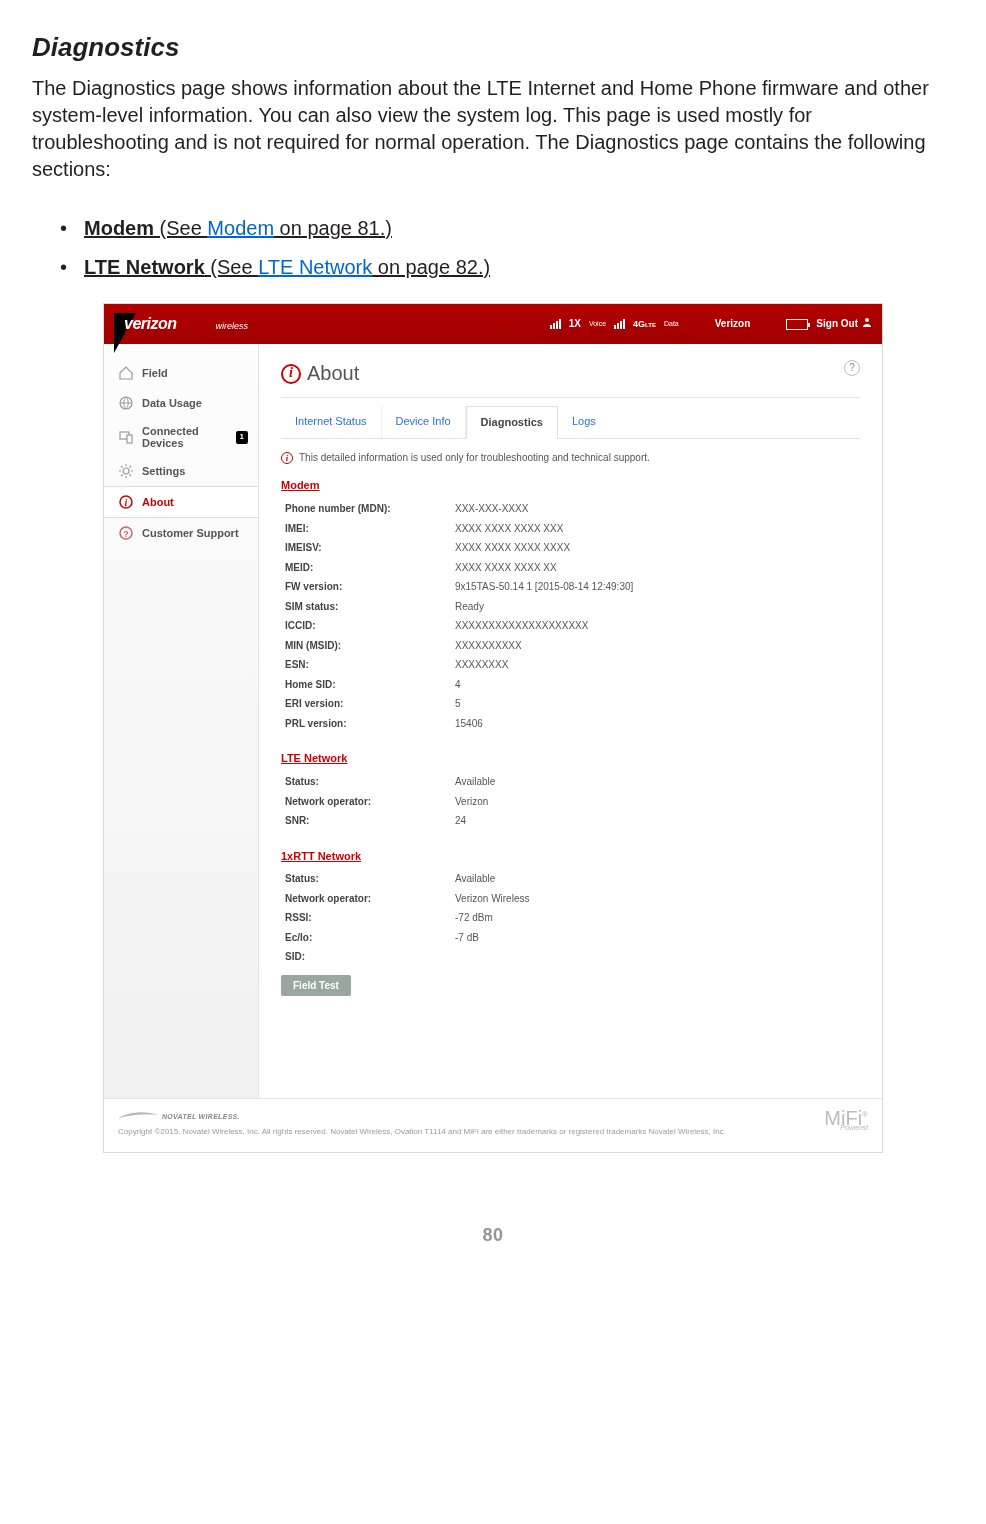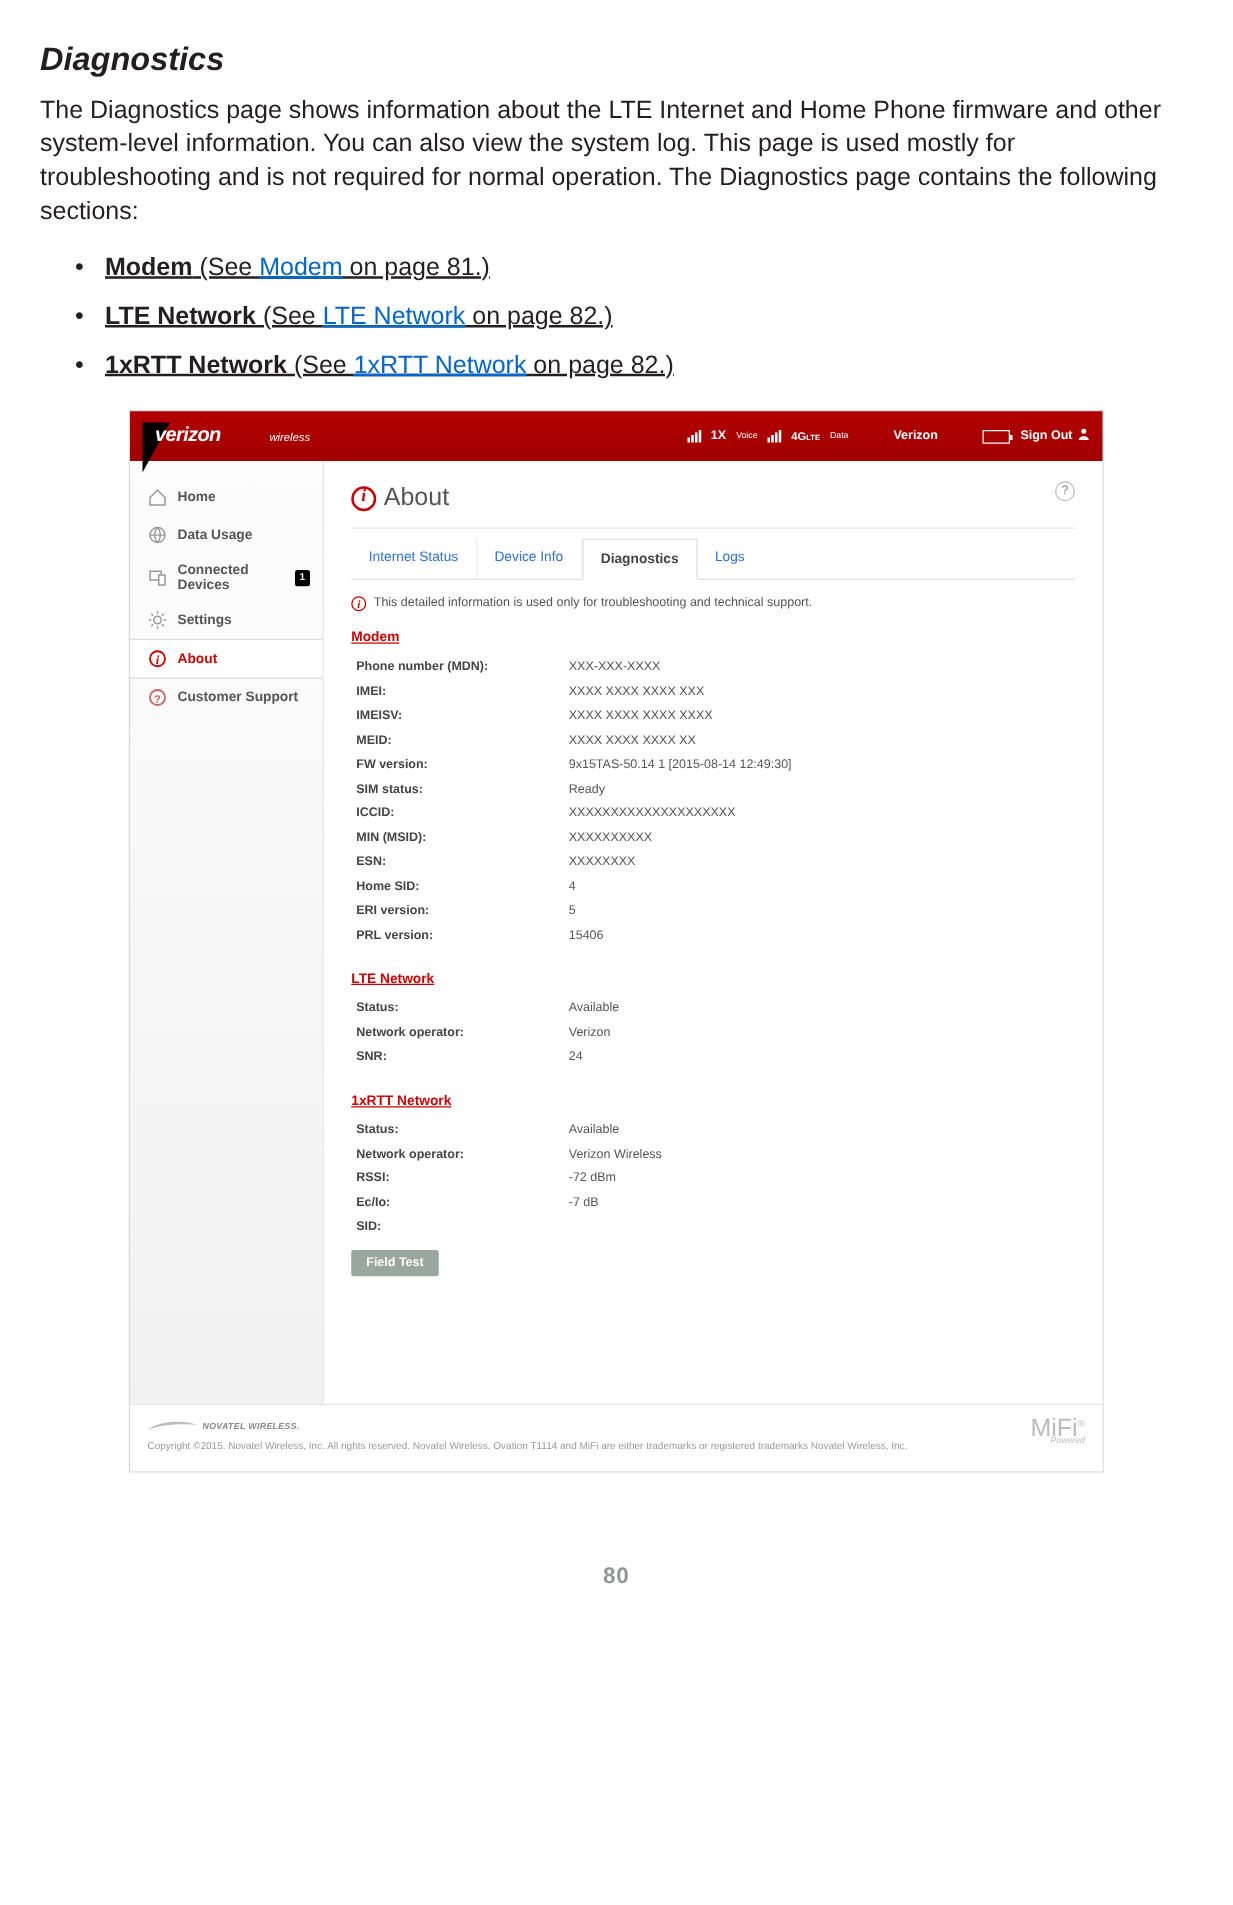--- a/index.html
+++ b/index.html
@@ -1,18 +1,18 @@
 <!DOCTYPE html>
 <html><head>
 <meta charset="utf-8">
 <style>
   * { box-sizing: border-box; margin: 0; padding: 0; }
   body { font-family: "Myriad Pro", "Segoe UI", Arial, sans-serif; font-size: 20px; color: #231f20; width: 986px; padding: 30px 32px 40px 32px; line-height: 1.35; }
   h2.section { font-style: italic; font-weight: 700; font-size: 26px; margin-bottom: 10px; }
-  p.intro { margin-bottom: 18px; }
+  p.intro { margin-bottom: 32px; }
   ul.outer { list-style: none; padding-left: 52px; margin-bottom: 22px; text-decoration: underline; }
   ul.outer > li { margin-bottom: 12px; position: relative; }
   ul.outer > li::before { content: "•"; position: absolute; left: -24px; top: 0; font-size: 20px; }
   .b { font-weight: 700; }
   a.xref { color: #0066cc; text-decoration: underline; }
   .shot-wrap { width: 780px; margin: 0 auto; border: 1px solid #d9d9d9; }
   .topbar { background: linear-gradient(#b20000,#a00000); height: 40px; display: flex; align-items: center; justify-content: space-between; color: #fff; font-size: 10px; padding: 0 10px; }
   .vzlogo { display: flex; align-items: baseline; font-family: Arial, sans-serif; }
   .vzlogo .vz { font-size: 16px; font-weight: 700; font-style: italic; letter-spacing: -0.5px; }
   .vzlogo .vzw { font-size: 9px; font-style: italic; margin-left: 1px; padding-left: 38px; }
@@ -64,23 +64,20 @@
 <h2 class="section">Diagnostics</h2>
 <p class="intro">The Diagnostics page shows information about the LTE Internet and Home Phone firmware and other system-level information. You can also view the system log. This page is used mostly for troubleshooting and is not required for normal operation. The Diagnostics page contains the following sections:</p>
 
 <ul class="outer">
   <li>
     <span class="b">Modem</span><span> (See </span><a class="xref" href="#">Modem</a><span> on page 81.)</span>
   </li>
   <li>
     <span class="b">LTE Network</span><span> (See </span><a class="xref" href="#">LTE Network</a><span> on page 82.)</span>
   </li>
-  <li>
-    <span class="b">1xRTT Network</span><span> (See </span><a class="xref" href="#">1xRTT Network</a><span> on page 82.)</span>
-  </li>
 </ul>
 
 <div class="shot-wrap">
 
   <div class="topbar">
     <div class="topbar-left">
       <div class="blacktab"></div>
       <div class="vzlogo" style="position:relative; z-index:1; padding-left:10px;">
         <span class="vz">verizon</span>
           <span class="vzw">wireless</span>
@@ -124,21 +121,21 @@
   </div>
 
   <div class="main-area">
     <div class="sidebar">
       <div class="sb-item">
         <span class="sb-icon">
             <svg viewBox="0 0 16 16">
               <path d="M2 8 L8 2 L14 8 L14 14 L2 14 Z" fill="none" stroke="#999" stroke-width="1.2"></path>
             </svg>
           </span>
-        <span>Home</span>
+        <span>Field</span>
       </div>
       <div class="sb-item">
         <span class="sb-icon">
             <svg viewBox="0 0 16 16">
               <circle cx="8" cy="8" r="6" fill="none" stroke="#999" stroke-width="1.2"></circle>
               <path d="M2 8 L14 8 M8 2 C5 5 5 11 8 14 M8 2 C11 5 11 11 8 14" fill="none" stroke="#999" stroke-width="1"></path>
             </svg>
           </span>
         <span>Data Usage</span>
       </div>

